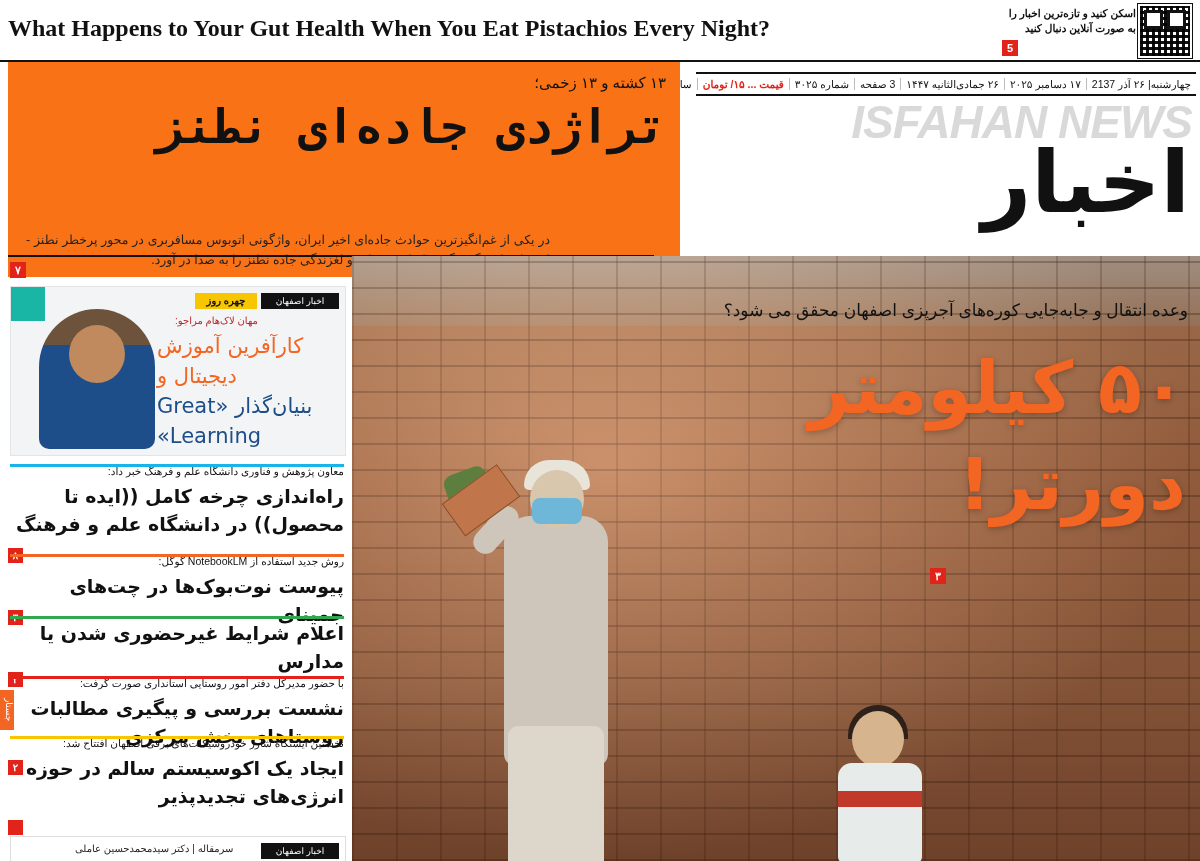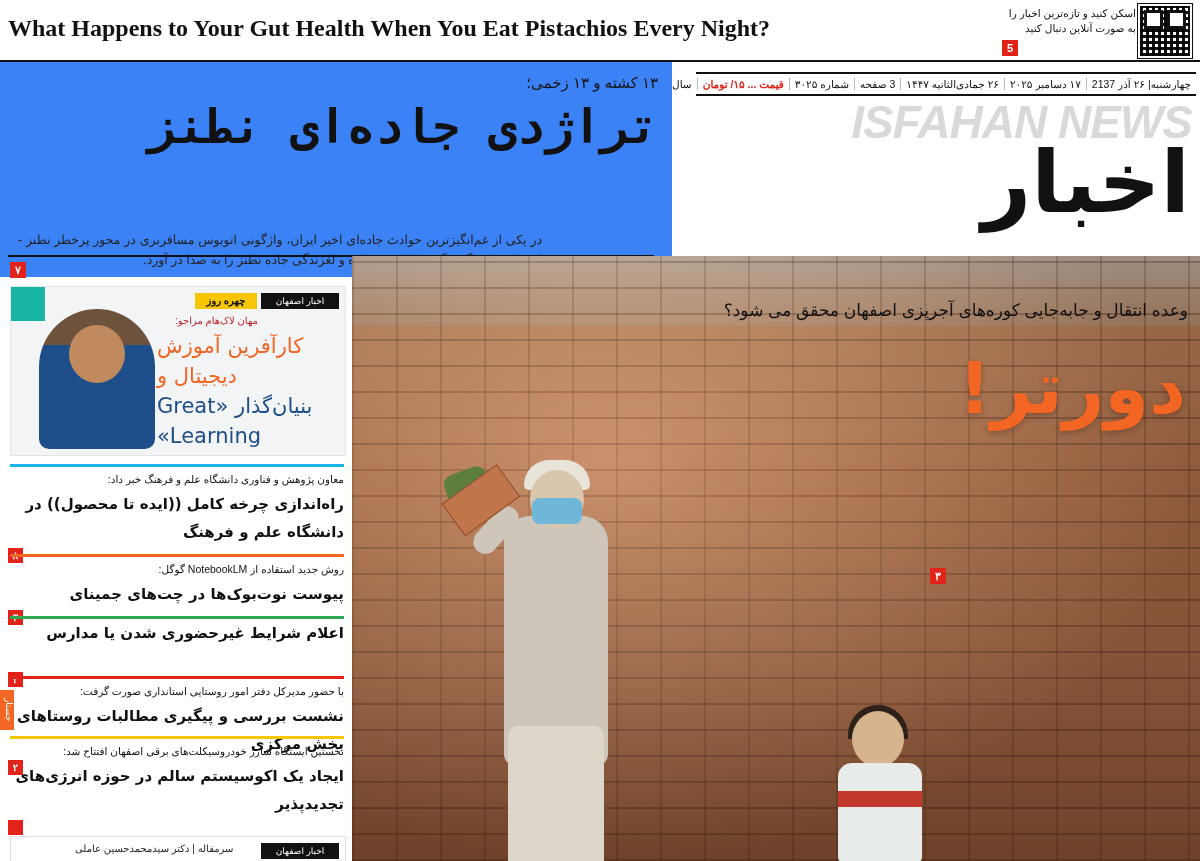--- a/index.html
+++ b/index.html
@@ -18,21 +18,21 @@
     border-bottom:2px solid #111;
     background:#fff;
   }
   .eng-headline{
     position:absolute;left:8px;top:6px;width:990px;
     font-family:"Liberation Serif", serif;
     font-weight:bold;font-size:24px;line-height:44px;
     color:#111;white-space:nowrap;
   }
   .qr-block{
-    position:absolute;right:6px;top:2px;width:192px;height:54px;
+    position:absolute;right:6px;top:2px;width:192px;height:54px;font-weight:bold;
   }
   .qr-text{
     position:absolute;right:58px;top:4px;width:128px;
     direction:rtl;text-align:right;
     font-size:10.5px;line-height:15px;color:#111;
   }
   .qr-code{
     position:absolute;right:2px;top:2px;width:50px;height:50px;
     background:
       repeating-linear-gradient(90deg,#111 0 3px,#fff 3px 6px),
@@ -81,21 +81,21 @@
     font-weight:bold;font-size:86px;line-height:120px;color:#111;
   }
   .logo-sub{
     position:absolute;right:12px;top:196px;width:480px;
     direction:rtl;text-align:right;
     font-size:12px;color:#e2231a;font-weight:bold;
   }
 
   
   .lead-left{
-    position:absolute;left:0;top:62px;width:672px;height:215px;background:#3b82f6;
+    position:absolute;left:8px;top:62px;width:672px;height:215px;background:#f97316;
   }
   .kicker{
     position:absolute;right:14px;top:12px;width:640px;
     direction:rtl;text-align:right;font-size:15px;color:#111;
   }
   .lead-title{
     position:absolute;right:14px;top:38px;width:640px;
     direction:rtl;text-align:right;
     font-family:Liberation Mono, monospace;
     font-weight:bold;font-size:47px;line-height:62px;color:#111;
@@ -217,24 +217,24 @@
     font-size:10px;color:#b8262b;
   }
   .promo .ptitle{
     position:absolute;right:8px;top:44px;width:180px;direction:rtl;text-align:left;
     font-family:"DejaVu Sans", sans-serif;font-weight:normal;font-size:21px;line-height:30px;color:#f26522;
   }
   .promo .ptitle .blue{color:#1d4e89;}
 
   .item{position:absolute;left:10px;width:334px;direction:rtl;text-align:right;}
   .item .bar{position:absolute;right:0;top:0;width:334px;height:3px;}
-  .item .over{font-size:10.5px;color:#111;margin-top:8px;line-height:15px;}
+  .item .over{font-size:10.5px;color:#111;margin-top:0;line-height:15px;}
   .item .headline{
     font-family:"DejaVu Sans", sans-serif;font-weight:bold;
-    font-size:15px;line-height:28px;color:#111;margin-top:3px;text-align:right;
+    font-size:19px;line-height:28px;color:#111;margin-top:3px;text-align:right;
   }
   .item .num{
     position:absolute;left:-2px;background:#e2231a;color:#fff;
     width:15px;height:15px;line-height:15px;text-align:center;font-size:10px;font-weight:bold;
   }
   .bottom-promo{
     position:absolute;left:10px;top:558px;width:334px;height:60px;border:1px solid #ddd;background:#fff;overflow:hidden;
   }
   .bottom-promo .brand{
     position:absolute;right:6px;top:6px;width:78px;height:16px;background:#111;color:#fff;
@@ -303,20 +303,21 @@
     <div class="child">
       <div class="hair"></div>
       <div class="head"></div>
       <div class="body"></div>
       <div class="stripe"></div>
     </div>
   </div>
 
   <div class="over-kicker">وعده انتقال و جابه‌جایی کوره‌های آجرپزی اصفهان  محقق می شود؟</div>
   <div class="over-title">
+    <div>۵۰ کیلومتر</div>
     <div>دورتر!</div>
   </div>
   <div class="pagenum-red" style="left:930px;top:568px;">۳</div>
 
   <div class="sidebar">
 
     <div class="promo">
       <div class="teal"></div>
       <div class="brand">اخبار اصفهان</div>
       <div class="tag">چهره روز</div>

